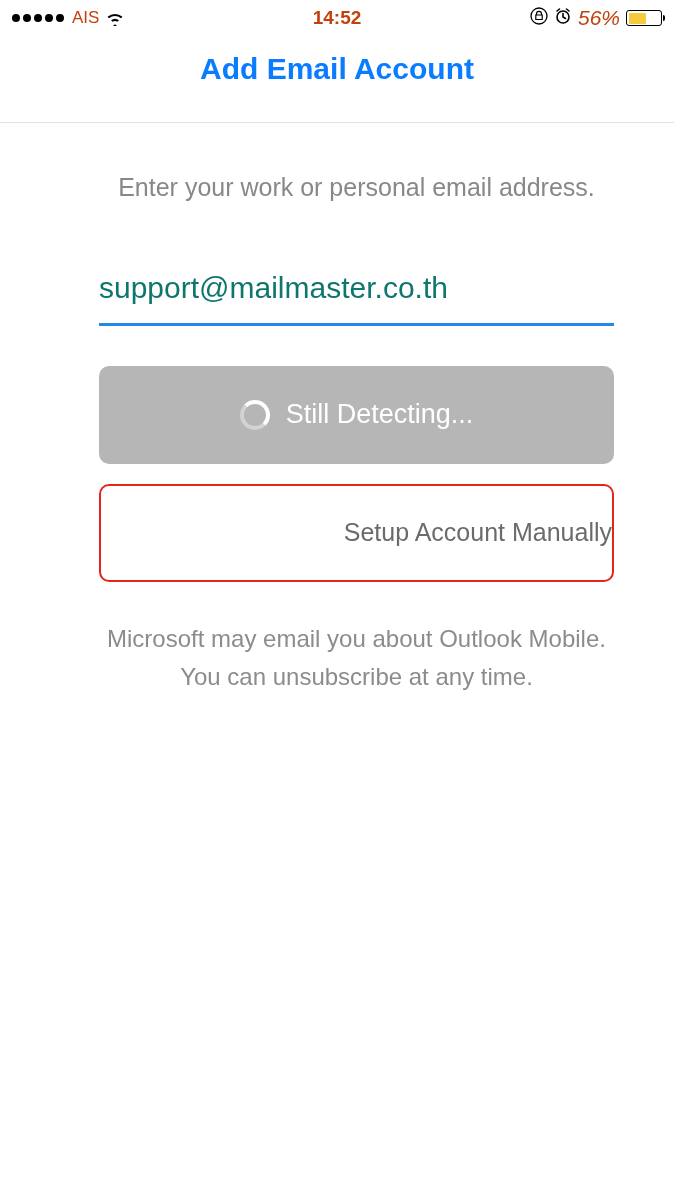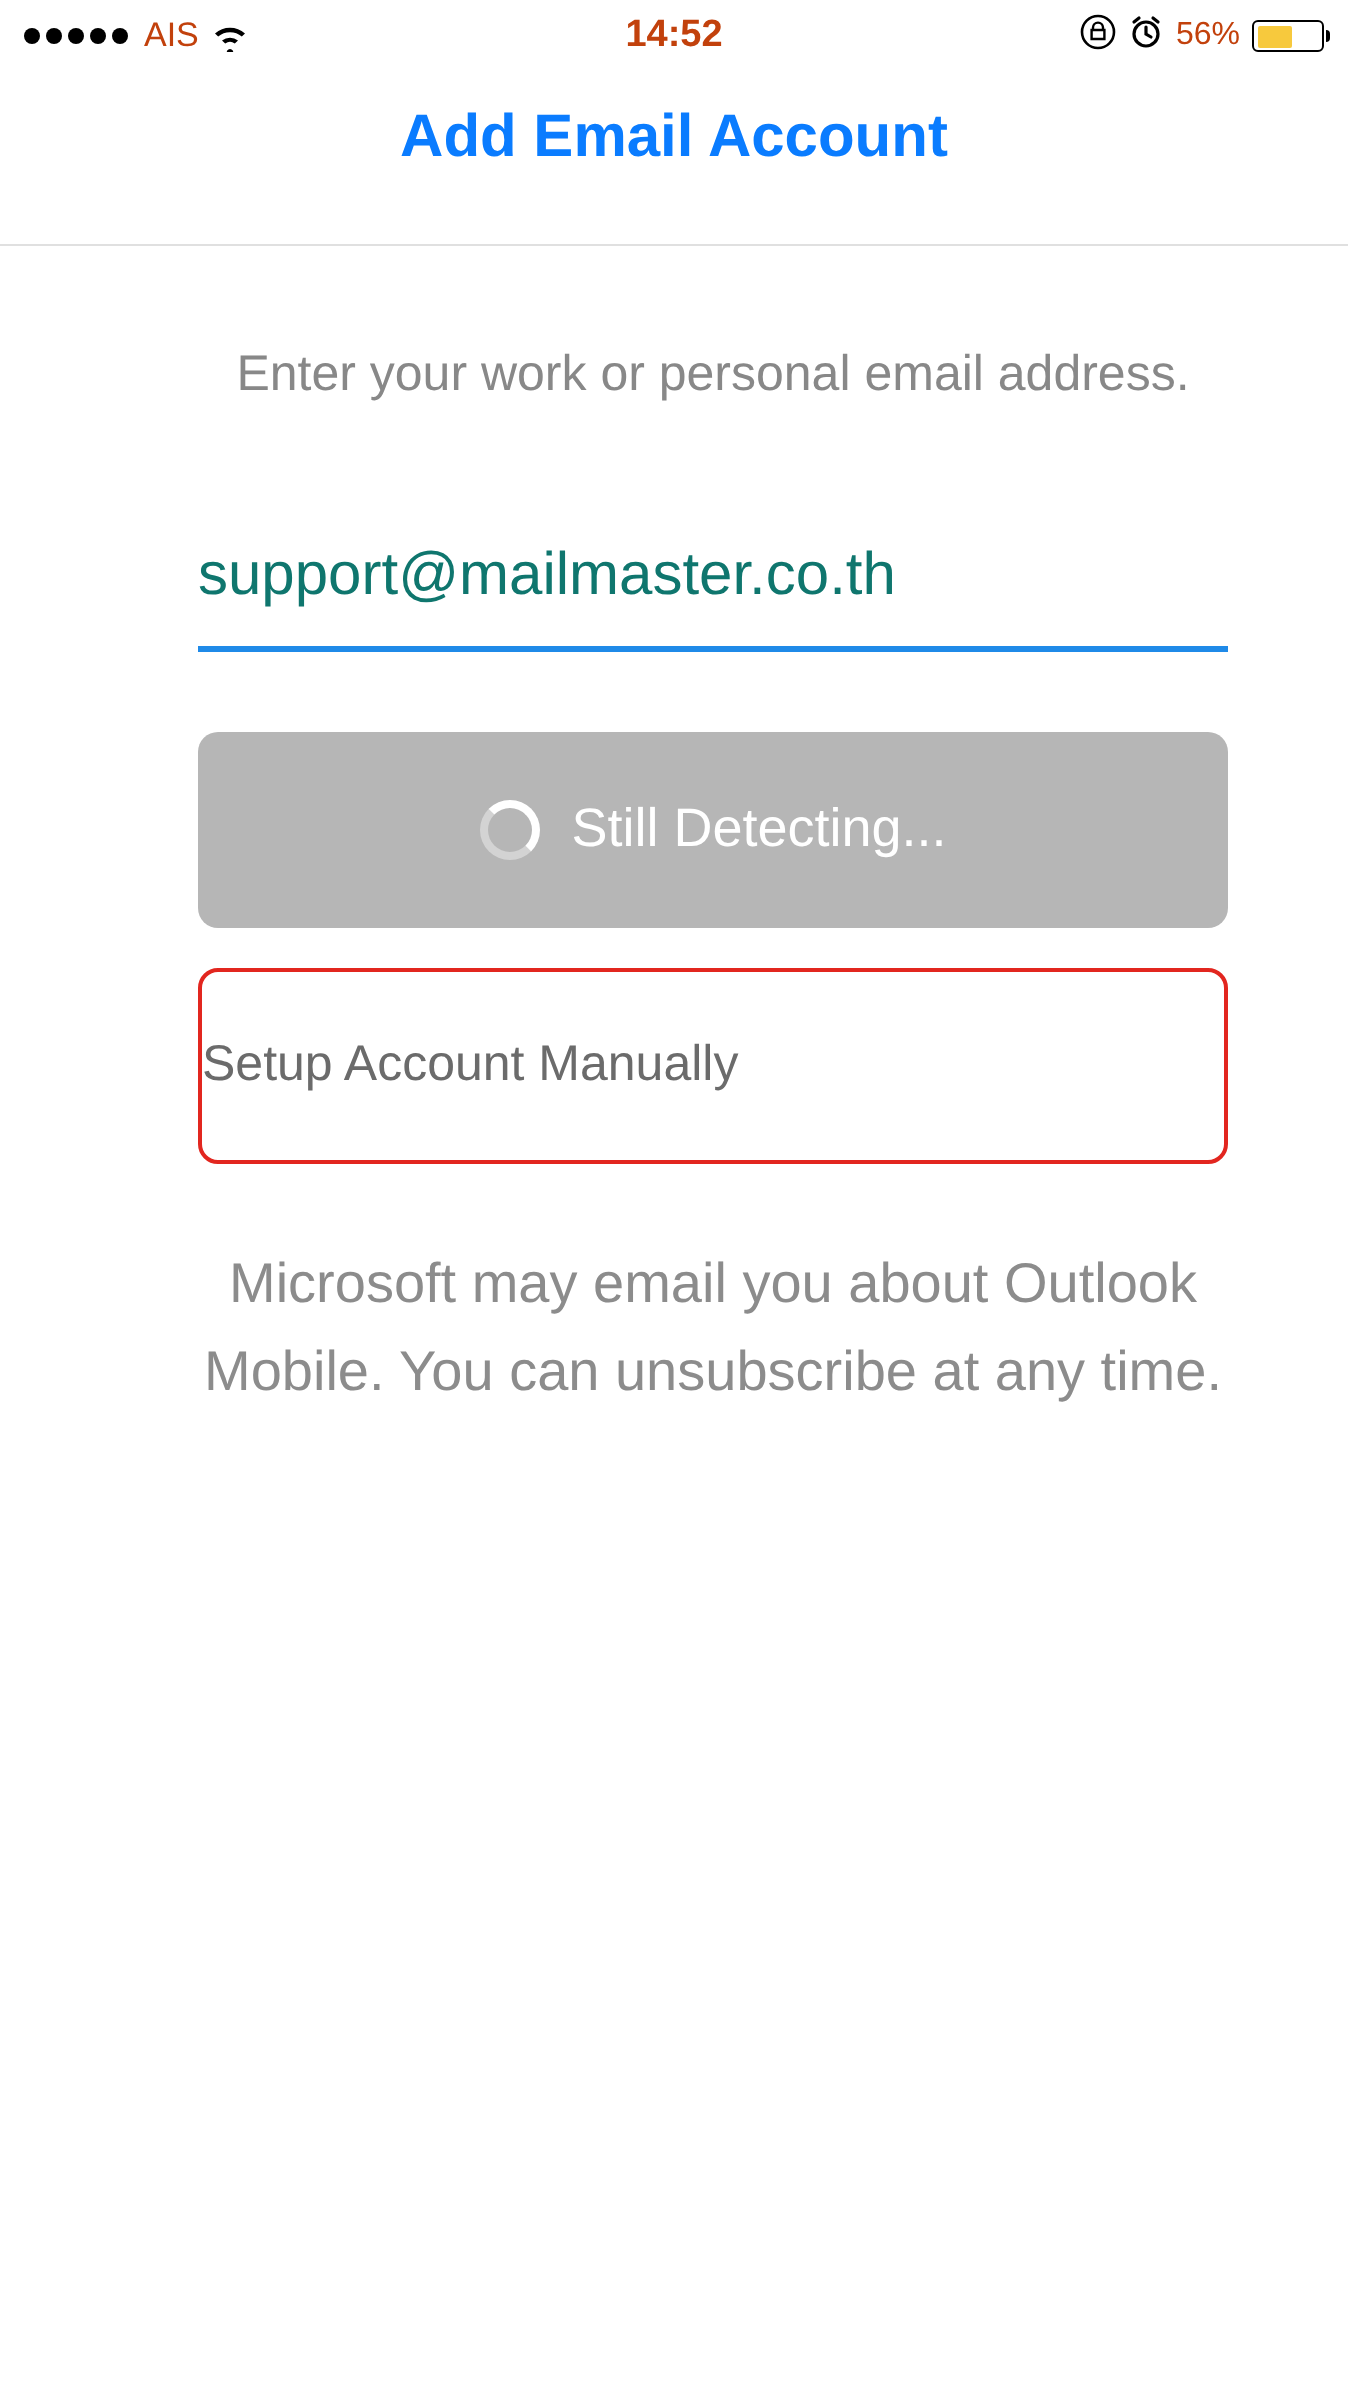--- a/index.html
+++ b/index.html
@@ -53,21 +53,22 @@
       transform: translateX(-50%);
       font-size: 19px;
       font-weight: 600;
     }
     .status-right {
       display: flex;
       align-items: center;
       gap: 6px;
     }
     .battery-pct {
-      font-size: 16px;
+      font-size: 21px;
+      font-style: italic;
     }
     .battery-icon {
       position: relative;
       width: 36px;
       height: 16px;
       border: 1.5px solid #000;
       border-radius: 3px;
       display: flex;
       align-items: center;
       padding: 1.5px;
@@ -144,29 +145,29 @@
     }
     .manual-button {
       width: 100%;
       height: 98px;
       margin-top: 20px;
       background: #fff;
       border: 2px solid #e2261f;
       border-radius: 10px;
       display: flex;
       align-items: center;
-      justify-content: flex-start;
+      justify-content: flex-end;
       font-size: 25px;
       font-weight: 500;
       color: #6b6b6b;
     }
     .disclaimer {
       text-align: center;
       color: #8c8c8c;
-      font-size: 28px;
+      font-size: 24px;
       line-height: 1.6;
       margin-top: 38px;
     }
     .privacy-link {
       display: block;
       text-align: center;
       color: #0a7cff;
       font-size: 22px;
       font-weight: 500;
       margin-top: 2px;

